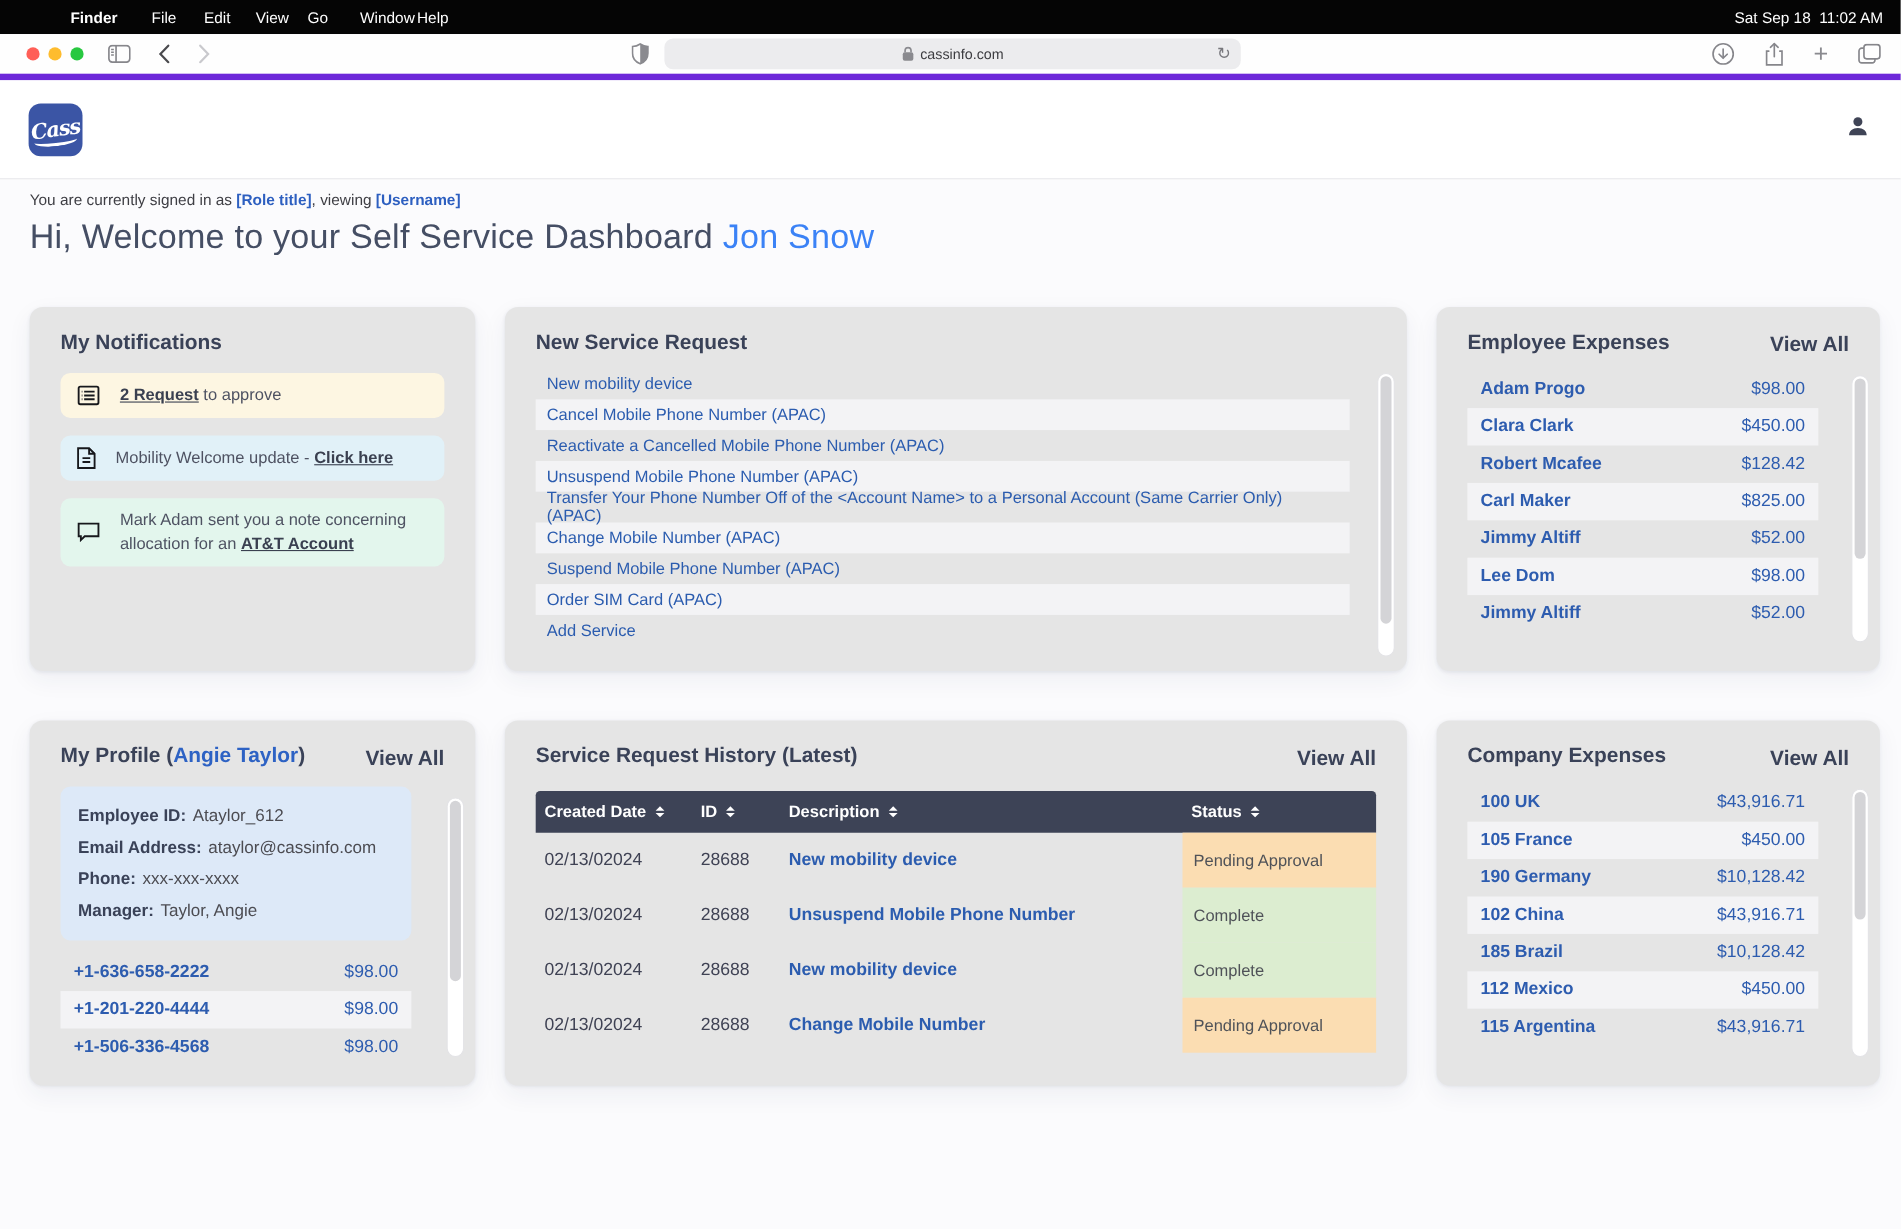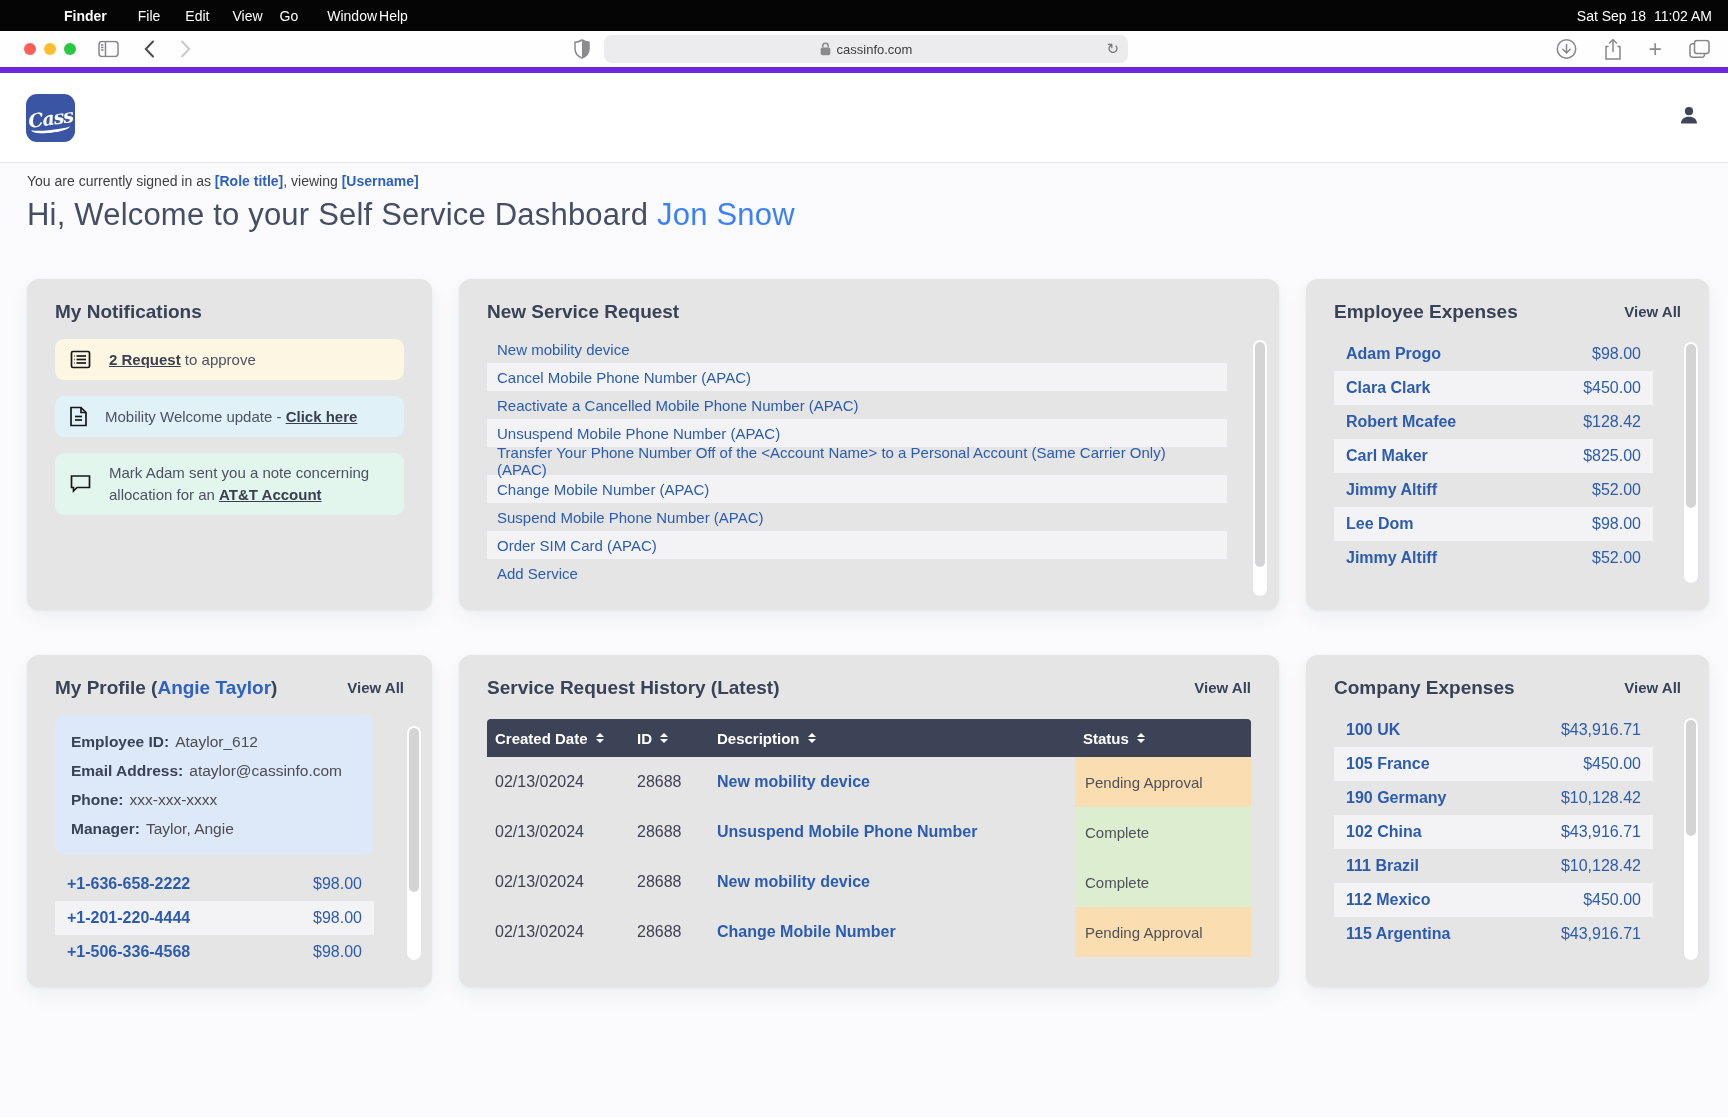--- a/index.html
+++ b/index.html
@@ -46,21 +46,21 @@
   .content{padding:10px 20px 0 27px;}
   .signin{font-size:14px;color:#3e3e44;}
   .signin .blue-b{color:#2d5fc0;font-weight:700;}
   h1{margin-top:8px;font-size:31px;font-weight:500;color:#454e64;letter-spacing:.2px;}
   h1 .name{color:#3b82f6;}
 
   .grid{margin-top:46px;display:grid;grid-template-columns:405px 820px 403px;grid-template-rows:331px 332px;column-gap:27px;row-gap:45px;}
   .card{background:#e5e5e5;border-radius:12px;box-shadow:0 1px 3px rgba(40,50,80,.07),0 8px 22px rgba(40,50,80,.06);padding:22px 28px;position:relative;}
   .card-title{font-size:19px;font-weight:700;color:#3a4258;}
   .card-title .blue{color:#2d62c4;}
-  .view-all{position:absolute;top:24px;right:28px;font-size:15px;font-weight:700;color:#3a4258;cursor:pointer;}
+  .view-all{position:absolute;top:24px;right:28px;font-size:19px;font-weight:700;color:#3a4258;cursor:pointer;}
 
   
   .notif{margin-top:16px;border-radius:9px;padding:9px 14px;display:flex;align-items:center;gap:17px;font-size:15px;color:#4e5262;line-height:1.45;}
   .notif:first-of-type{margin-top:20px;}
   .notif .ntext .nlink{font-weight:700;color:#3a4050;text-decoration:underline;cursor:pointer;}
   .nicon{flex:0 0 auto;color:#17181c;display:flex;}
 
   
   .nsr-list{margin-top:12px;margin-right:24px;}
   .nsr-item{height:28px;display:flex;align-items:center;padding:0 10px;font-size:15px;font-weight:500;color:#2b5caf;cursor:pointer;}
@@ -455,21 +455,21 @@
             <span class="exp-name">190 Germany</span>
             <span class="exp-amount">$10,128.42</span>
           </div>
 
           <div class="exp-row">
             <span class="exp-name">102 China</span>
             <span class="exp-amount">$43,916.71</span>
           </div>
 
           <div class="exp-row">
-            <span class="exp-name">111 Brazil</span>
+            <span class="exp-name">185 Brazil</span>
             <span class="exp-amount">$10,128.42</span>
           </div>
 
           <div class="exp-row">
             <span class="exp-name">112 Mexico</span>
             <span class="exp-amount">$450.00</span>
           </div>
 
           <div class="exp-row">
             <span class="exp-name">115 Argentina</span>

